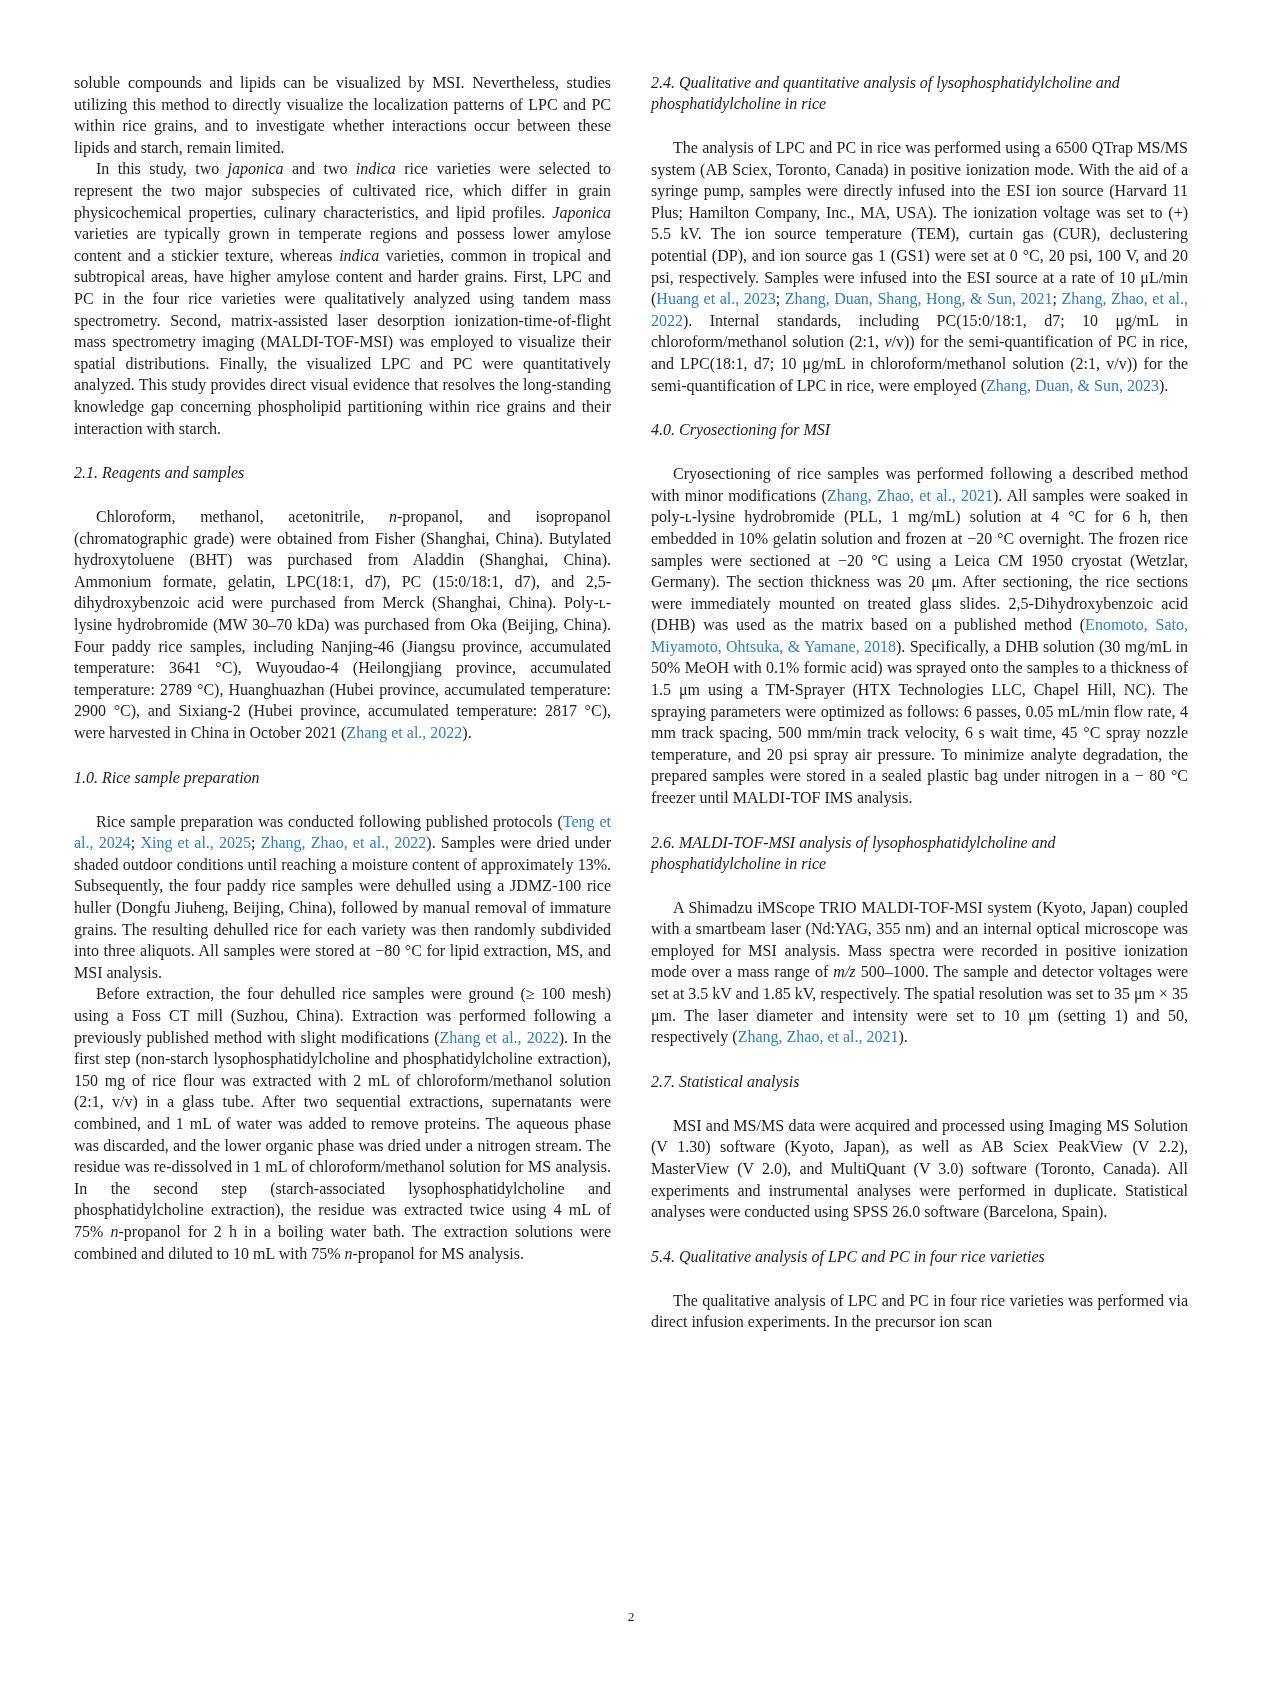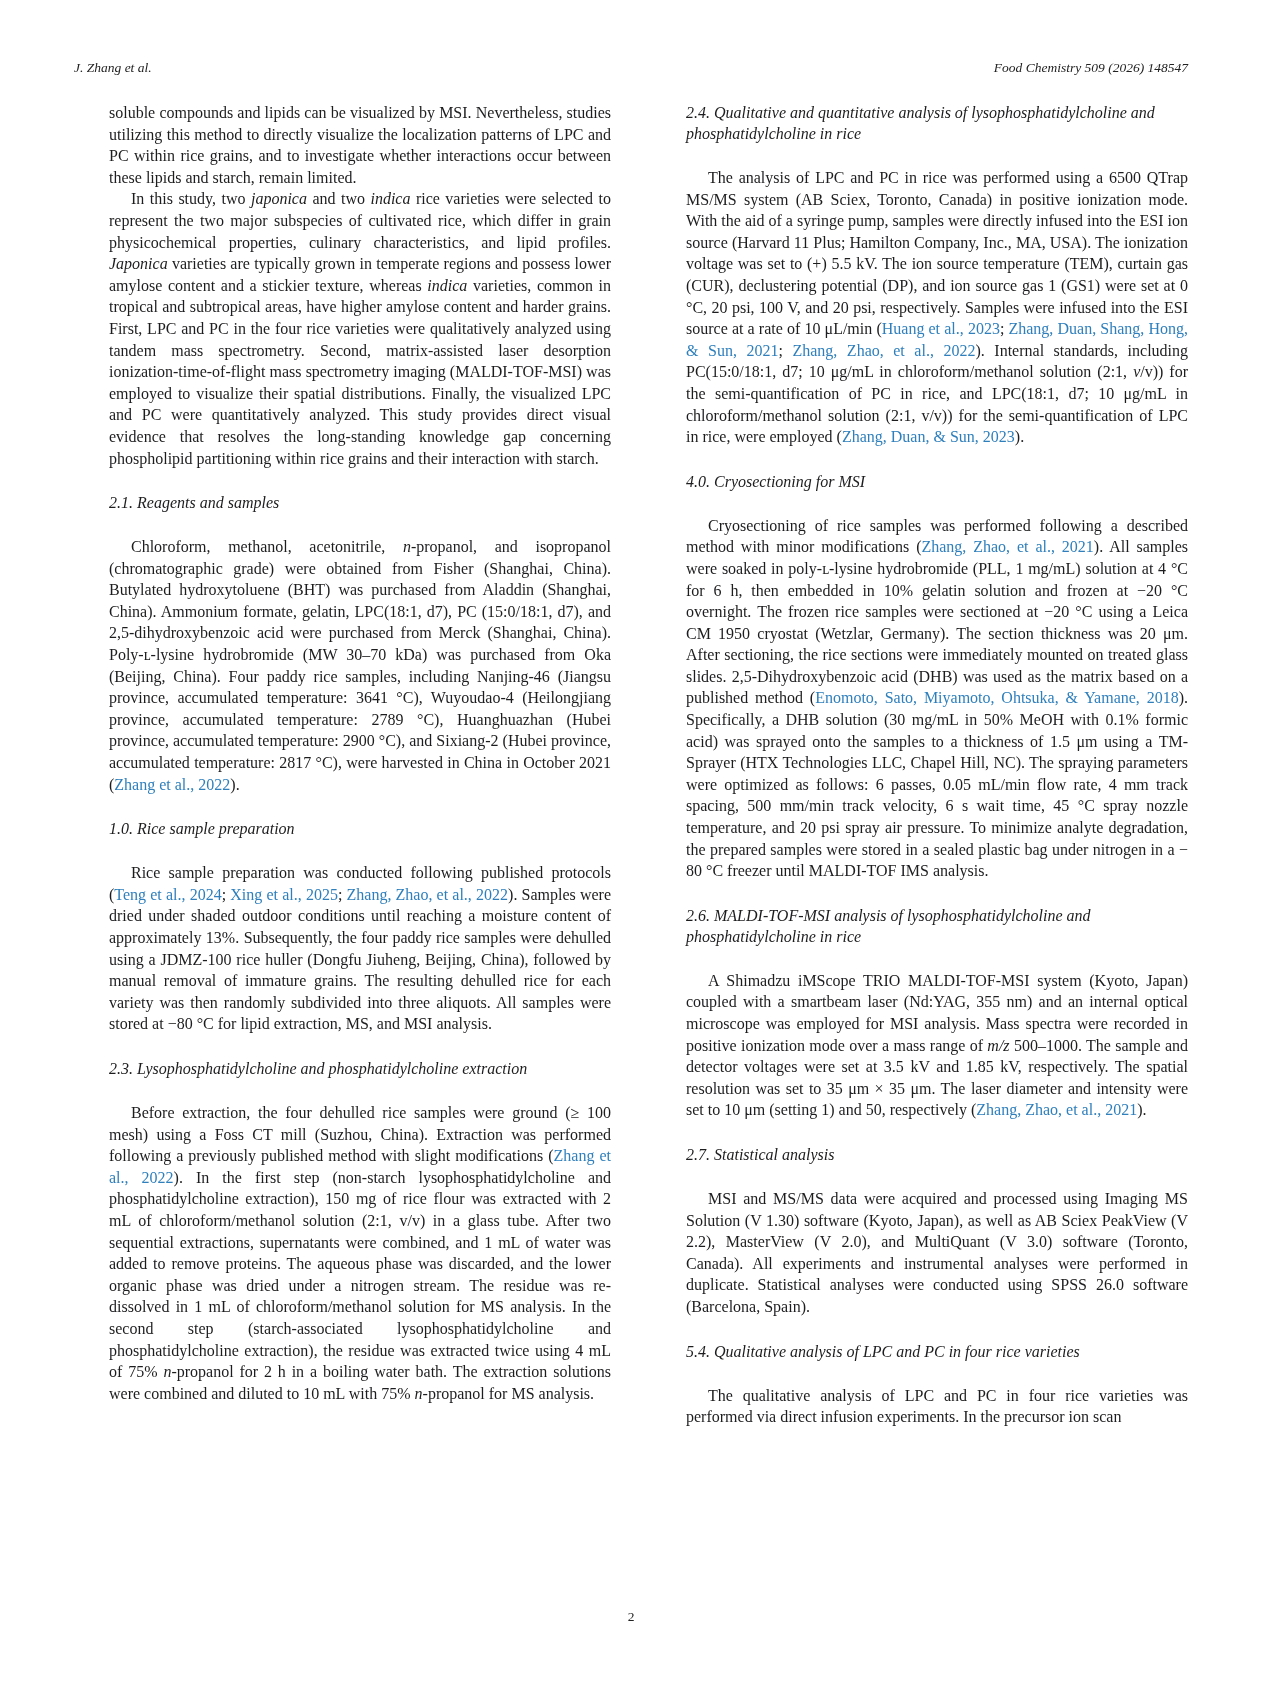--- a/index.html
+++ b/index.html
@@ -14,21 +14,20 @@
     display:flex;justify-content:space-between;align-items:baseline;
     font-style:italic;font-size:13.5px;color:#222;
     margin-bottom:26px;
   }
   .columns{display:flex;gap:40px;margin-top:12px;}
   .col{
     width:537px;
     font-size:16px;line-height:21.6px;
     text-align:justify;
     text-justify:inter-word;
-    margin-left:35px;
   }
   .para{margin:0;}
   .para.indent{text-indent:22px;}
   .sec-heading{
     font-size:16.5px;font-weight:bold;font-style:normal;
     margin:23px 0 23px 0;text-align:left;line-height:21px;
   }
   .sub-heading{
     font-size:16px;font-weight:normal;font-style:italic;
     margin:23px 0 23px 0;text-align:left;line-height:21px;
@@ -37,34 +36,29 @@
   .cite{color:var(--link-color,#2e7fbc);text-decoration:none;cursor:pointer;}
   .page-footer{
     position:absolute;left:0;bottom:58px;width:100%;
     text-align:center;font-size:13.5px;color:#222;
   }
 </style>
 </head>
 <body>
 
 <div class="page">
-  <div class="running-header">
-    <span>J. Zhang et al.</span>
-    <span>Food Chemistry 509 (2026) 148547</span>
-  </div>
 
   <div class="columns">
     <div class="col">
         <p class="para"><span class="">soluble compounds and lipids can be visualized by MSI. Nevertheless, studies utilizing this method to directly visualize the localization patterns of LPC and PC within rice grains, and to investigate whether interactions occur between these lipids and starch, remain limited.</span></p>
         <p class="para indent"><span class="">In this study, two </span><span class="it">japonica</span><span class=""> and two </span><span class="it">indica</span><span class=""> rice varieties were selected to represent the two major subspecies of cultivated rice, which differ in grain physicochemical properties, culinary characteristics, and lipid profiles. </span><span class="it">Japonica</span><span class=""> varieties are typically grown in temperate regions and possess lower amylose content and a stickier texture, whereas </span><span class="it">indica</span><span class=""> varieties, common in tropical and subtropical areas, have higher amylose content and harder grains. First, LPC and PC in the four rice varieties were qualitatively analyzed using tandem mass spectrometry. Second, matrix-assisted laser desorption ionization-time-of-flight mass spectrometry imaging (MALDI-TOF-MSI) was employed to visualize their spatial distributions. Finally, the visualized LPC and PC were quantitatively analyzed. This study provides direct visual evidence that resolves the long-standing knowledge gap concerning phospholipid partitioning within rice grains and their interaction with starch.</span></p>
         <h3 class="sub-heading">2.1. Reagents and samples</h3>
         <p class="para indent"><span class="">Chloroform, methanol, acetonitrile, </span><span class="it">n</span><span class="">-propanol, and isopropanol (chromatographic grade) were obtained from Fisher (Shanghai, China). Butylated hydroxytoluene (BHT) was purchased from Aladdin (Shanghai, China). Ammonium formate, gelatin, LPC(18:1, d7), PC (15:0/18:1, d7), and 2,5-dihydroxybenzoic acid were purchased from Merck (Shanghai, China). Poly-ʟ-lysine hydrobromide (MW 30–70 kDa) was purchased from Oka (Beijing, China). Four paddy rice samples, including Nanjing-46 (Jiangsu province, accumulated temperature: 3641 °C), Wuyoudao-4 (Heilongjiang province, accumulated temperature: 2789 °C), Huanghuazhan (Hubei province, accumulated temperature: 2900 °C), and Sixiang-2 (Hubei province, accumulated temperature: 2817 °C), were harvested in China in October 2021 (</span><a class="cite">Zhang et al., 2022</a><span class="">).</span></p>
         <h3 class="sub-heading">1.0. Rice sample preparation</h3>
         <p class="para indent"><span class="">Rice sample preparation was conducted following published protocols (</span><a class="cite">Teng et al., 2024</a><span class="">; </span><a class="cite">Xing et al., 2025</a><span class="">; </span><a class="cite">Zhang, Zhao, et al., 2022</a><span class="">). Samples were dried under shaded outdoor conditions until reaching a moisture content of approximately 13%. Subsequently, the four paddy rice samples were dehulled using a JDMZ-100 rice huller (Dongfu Jiuheng, Beijing, China), followed by manual removal of immature grains. The resulting dehulled rice for each variety was then randomly subdivided into three aliquots. All samples were stored at −80 °C for lipid extraction, MS, and MSI analysis.</span></p>
-        <h3 class="sub-heading">2.3. Lysophosphatidylcholine and phosphatidylcholine extraction</h3>
         <p class="para indent"><span class="">Before extraction, the four dehulled rice samples were ground (≥ 100 mesh) using a Foss CT mill (Suzhou, China). Extraction was performed following a previously published method with slight modifications (</span><a class="cite">Zhang et al., 2022</a><span class="">). In the first step (non-starch lysophosphatidylcholine and phosphatidylcholine extraction), 150 mg of rice flour was extracted with 2 mL of chloroform/methanol solution (2:1, v/v) in a glass tube. After two sequential extractions, supernatants were combined, and 1 mL of water was added to remove proteins. The aqueous phase was discarded, and the lower organic phase was dried under a nitrogen stream. The residue was re-dissolved in 1 mL of chloroform/methanol solution for MS analysis. In the second step (starch-associated lysophosphatidylcholine and phosphatidylcholine extraction), the residue was extracted twice using 4 mL of 75% </span><span class="it">n</span><span class="">-propanol for 2 h in a boiling water bath. The extraction solutions were combined and diluted to 10 mL with 75% </span><span class="it">n</span><span class="">-propanol for MS analysis.</span></p>
       </div>
     <div class="col">
         <h3 class="sub-heading" style="margin-top: 0px; font-family: Liberation Serif, serif;">2.4. Qualitative and quantitative analysis of lysophosphatidylcholine and phosphatidylcholine in rice</h3>
         <p class="para indent"><span class="">The analysis of LPC and PC in rice was performed using a 6500 QTrap MS/MS system (AB Sciex, Toronto, Canada) in positive ionization mode. With the aid of a syringe pump, samples were directly infused into the ESI ion source (Harvard 11 Plus; Hamilton Company, Inc., MA, USA). The ionization voltage was set to (+) 5.5 kV. The ion source temperature (TEM), curtain gas (CUR), declustering potential (DP), and ion source gas 1 (GS1) were set at 0 °C, 20 psi, 100 V, and 20 psi, respectively. Samples were infused into the ESI source at a rate of 10 μL/min (</span><a class="cite">Huang et al., 2023</a><span class="">; </span><a class="cite">Zhang, Duan, Shang, Hong, &amp; Sun, 2021</a><span class="">; </span><a class="cite">Zhang, Zhao, et al., 2022</a><span class="">). Internal standards, including PC(15:0/18:1, d7; 10 μg/mL in chloroform/methanol solution (2:1, </span><span class="it">v</span><span class="">/v)) for the semi-quantification of PC in rice, and LPC(18:1, d7; 10 μg/mL in chloroform/methanol solution (2:1, v/v)) for the semi-quantification of LPC in rice, were employed (</span><a class="cite">Zhang, Duan, &amp; Sun, 2023</a><span class="">).</span></p>
         <h3 class="sub-heading">4.0. Cryosectioning for MSI</h3>
         <p class="para indent"><span class="">Cryosectioning of rice samples was performed following a described method with minor modifications (</span><a class="cite">Zhang, Zhao, et al., 2021</a><span class="">). All samples were soaked in poly-ʟ-lysine hydrobromide (PLL, 1 mg/mL) solution at 4 °C for 6 h, then embedded in 10% gelatin solution and frozen at −20 °C overnight. The frozen rice samples were sectioned at −20 °C using a Leica CM 1950 cryostat (Wetzlar, Germany). The section thickness was 20 μm. After sectioning, the rice sections were immediately mounted on treated glass slides. 2,5-Dihydroxybenzoic acid (DHB) was used as the matrix based on a published method (</span><a class="cite">Enomoto, Sato, Miyamoto, Ohtsuka, &amp; Yamane, 2018</a><span class="">). Specifically, a DHB solution (30 mg/mL in 50% MeOH with 0.1% formic acid) was sprayed onto the samples to a thickness of 1.5 μm using a TM-Sprayer (HTX Technologies LLC, Chapel Hill, NC). The spraying parameters were optimized as follows: 6 passes, 0.05 mL/min flow rate, 4 mm track spacing, 500 mm/min track velocity, 6 s wait time, 45 °C spray nozzle temperature, and 20 psi spray air pressure. To minimize analyte degradation, the prepared samples were stored in a sealed plastic bag under nitrogen in a − 80 °C freezer until MALDI-TOF IMS analysis.</span></p>
         <h3 class="sub-heading">2.6. MALDI-TOF-MSI analysis of lysophosphatidylcholine and phosphatidylcholine in rice</h3>
         <p class="para indent"><span class="">A Shimadzu iMScope TRIO MALDI-TOF-MSI system (Kyoto, Japan) coupled with a smartbeam laser (Nd:YAG, 355 nm) and an internal optical microscope was employed for MSI analysis. Mass spectra were recorded in positive ionization mode over a mass range of </span><span class="it">m/z</span><span class=""> 500–1000. The sample and detector voltages were set at 3.5 kV and 1.85 kV, respectively. The spatial resolution was set to 35 μm × 35 μm. The laser diameter and intensity were set to 10 μm (setting 1) and 50, respectively (</span><a class="cite">Zhang, Zhao, et al., 2021</a><span class="">).</span></p>
         <h3 class="sub-heading">2.7. Statistical analysis</h3>

